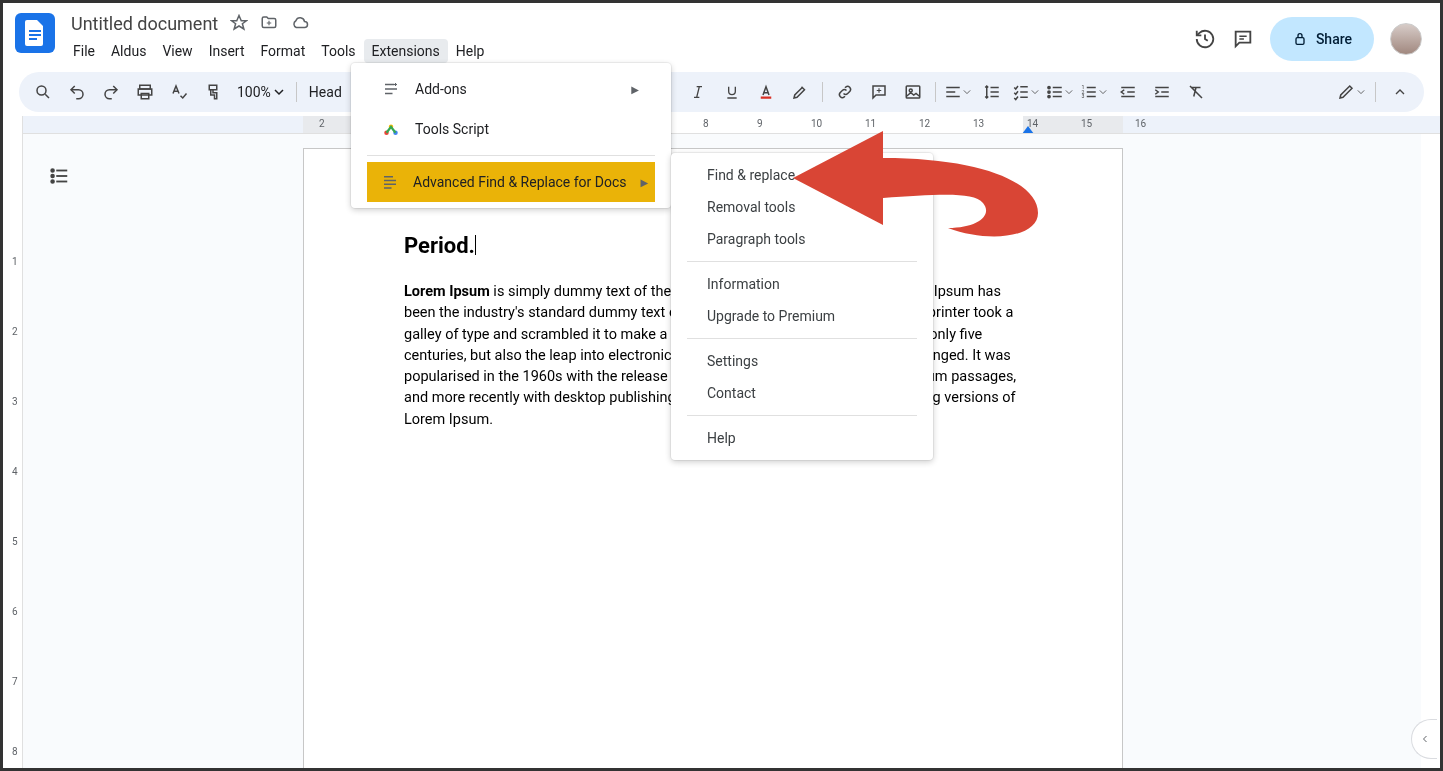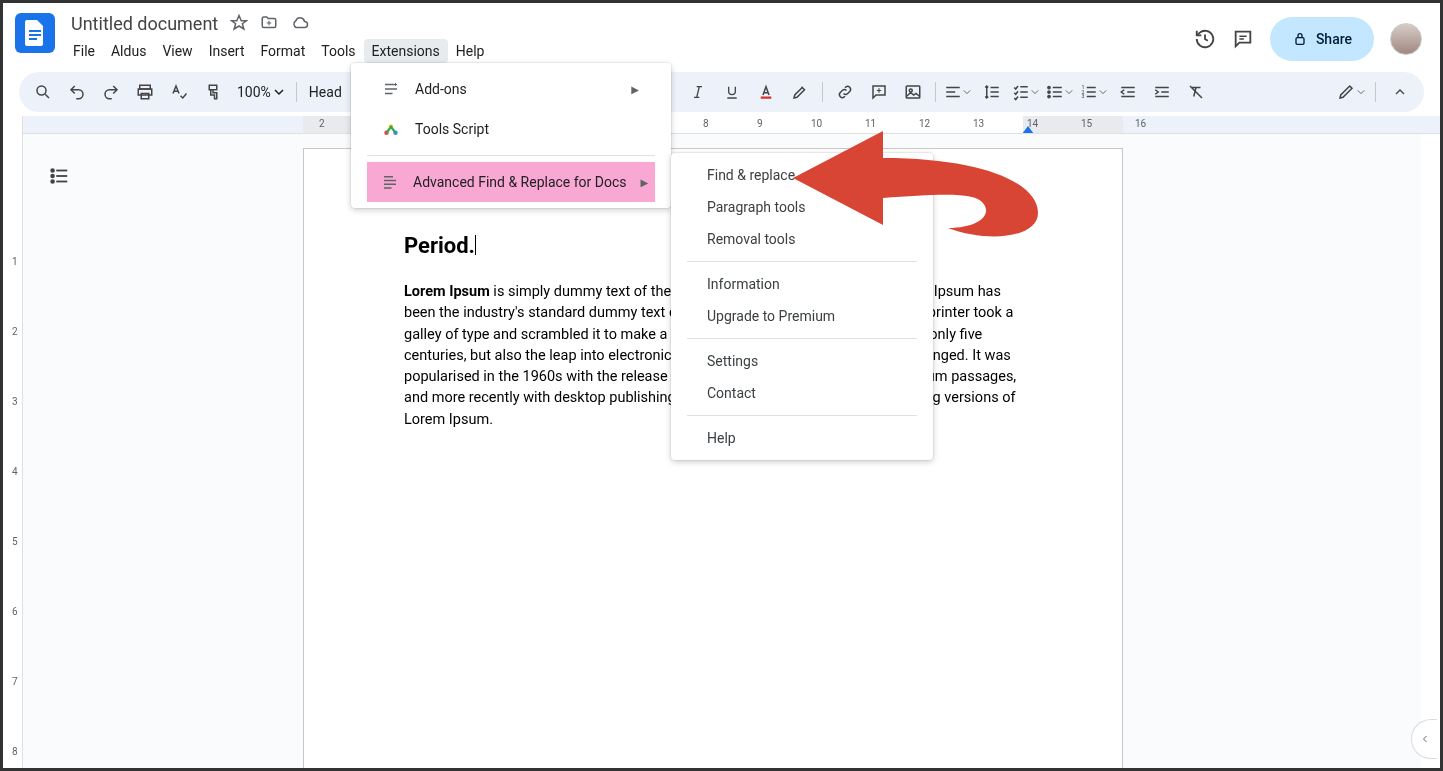--- a/index.html
+++ b/index.html
@@ -26,21 +26,21 @@
 .toolbar { height:40px; margin:5px 16px 0 16px; background:#edf2fa; border-radius:24px; display:flex; align-items:center; padding:0 8px; gap:2px; }
 .tb-btn { width:32px; height:32px; display:flex; align-items:center; justify-content:center; color:#444; border-radius:4px; }
 .tb-sep { width:1px; height:20px; background:#c7c7c7; margin:0 4px; }
 .tb-zoom { padding:0 6px; font-size:14px; color:#202124; display:flex; align-items:center; gap:3px; }
 .tb-style { padding:0 6px; font-size:14px; color:#202124; }
 .toolbar-right { margin-left:auto; display:flex; align-items:center; gap:4px; }
 
 
 .dropdown { position:absolute; background:#fff; border-radius:4px; box-shadow:0 2px 6px rgba(0,0,0,.2),0 0 0 1px rgba(0,0,0,.05); padding:6px 16px; z-index:50; }
 .dd-item { display:flex; align-items:center; height:40px; padding:0 16px 0 14px; font-size:14px; color:#202124; gap:14px; cursor:pointer; white-space:nowrap; }
-.dd-item.hover { background:#f9a8d4; }
+.dd-item.hover { background:#eab308; }
 .dd-item .arrow { margin-left:auto; color:#5f6368; font-size:10px; }
 .dd-icon { width:20px; display:flex; align-items:center; justify-content:center; color:#5f6368; }
 .dd-sep { height:1px; background:#e0e0e0; margin:6px 0; }
 .dropdown.main { left:348px; top:60px; width:320px; }
 .dropdown.sub { left:668px; top:150px; width:262px; }
 .sub .dd-item { height:32px; padding:0 20px; color:#3c4043; }
 
 
 .ruler-area { position:absolute; left:0; top:113px; right:0; display:flex; }
 .vruler { width:20px; height:658px; background:#fff; border-right:1px solid #e0e0e0; position:relative; }
@@ -379,22 +379,22 @@
           <path d="M4 5h12M4 10h16M4 15h16M4 20h10"></path>
         </svg>
       </span>
     <span>Advanced Find &amp; Replace for Docs</span>
     <span class="arrow">▶</span>
   </div>
 </div>
 
 <div class="dropdown sub">
   <div class="dd-item">Find &amp; replace</div>
+  <div class="dd-item">Removal tools</div>
   <div class="dd-item">Paragraph tools</div>
-  <div class="dd-item">Removal tools</div>
   <div class="dd-sep"></div>
   <div class="dd-item">Information</div>
   <div class="dd-item">Upgrade to Premium</div>
   <div class="dd-sep"></div>
   <div class="dd-item">Settings</div>
   <div class="dd-item">Contact</div>
   <div class="dd-sep"></div>
   <div class="dd-item">Help</div>
 </div>
 

